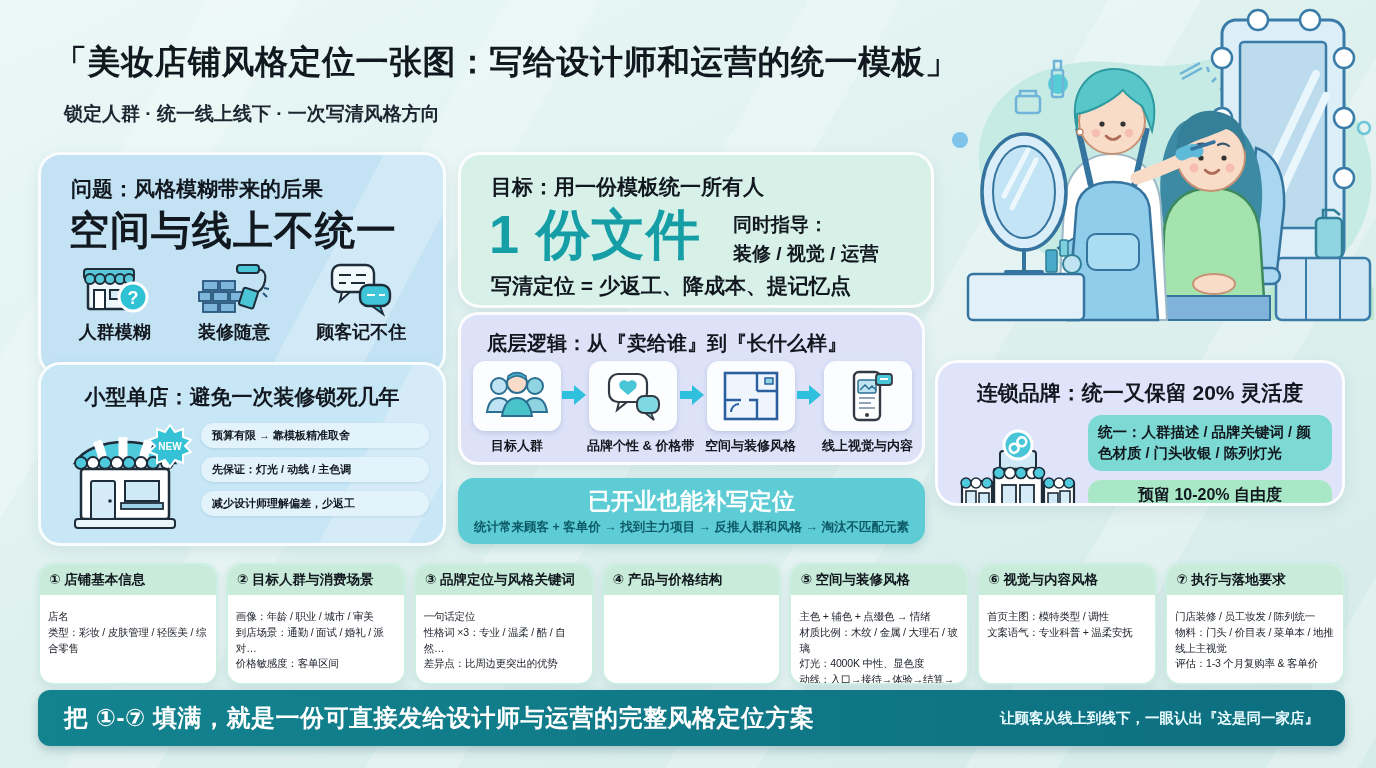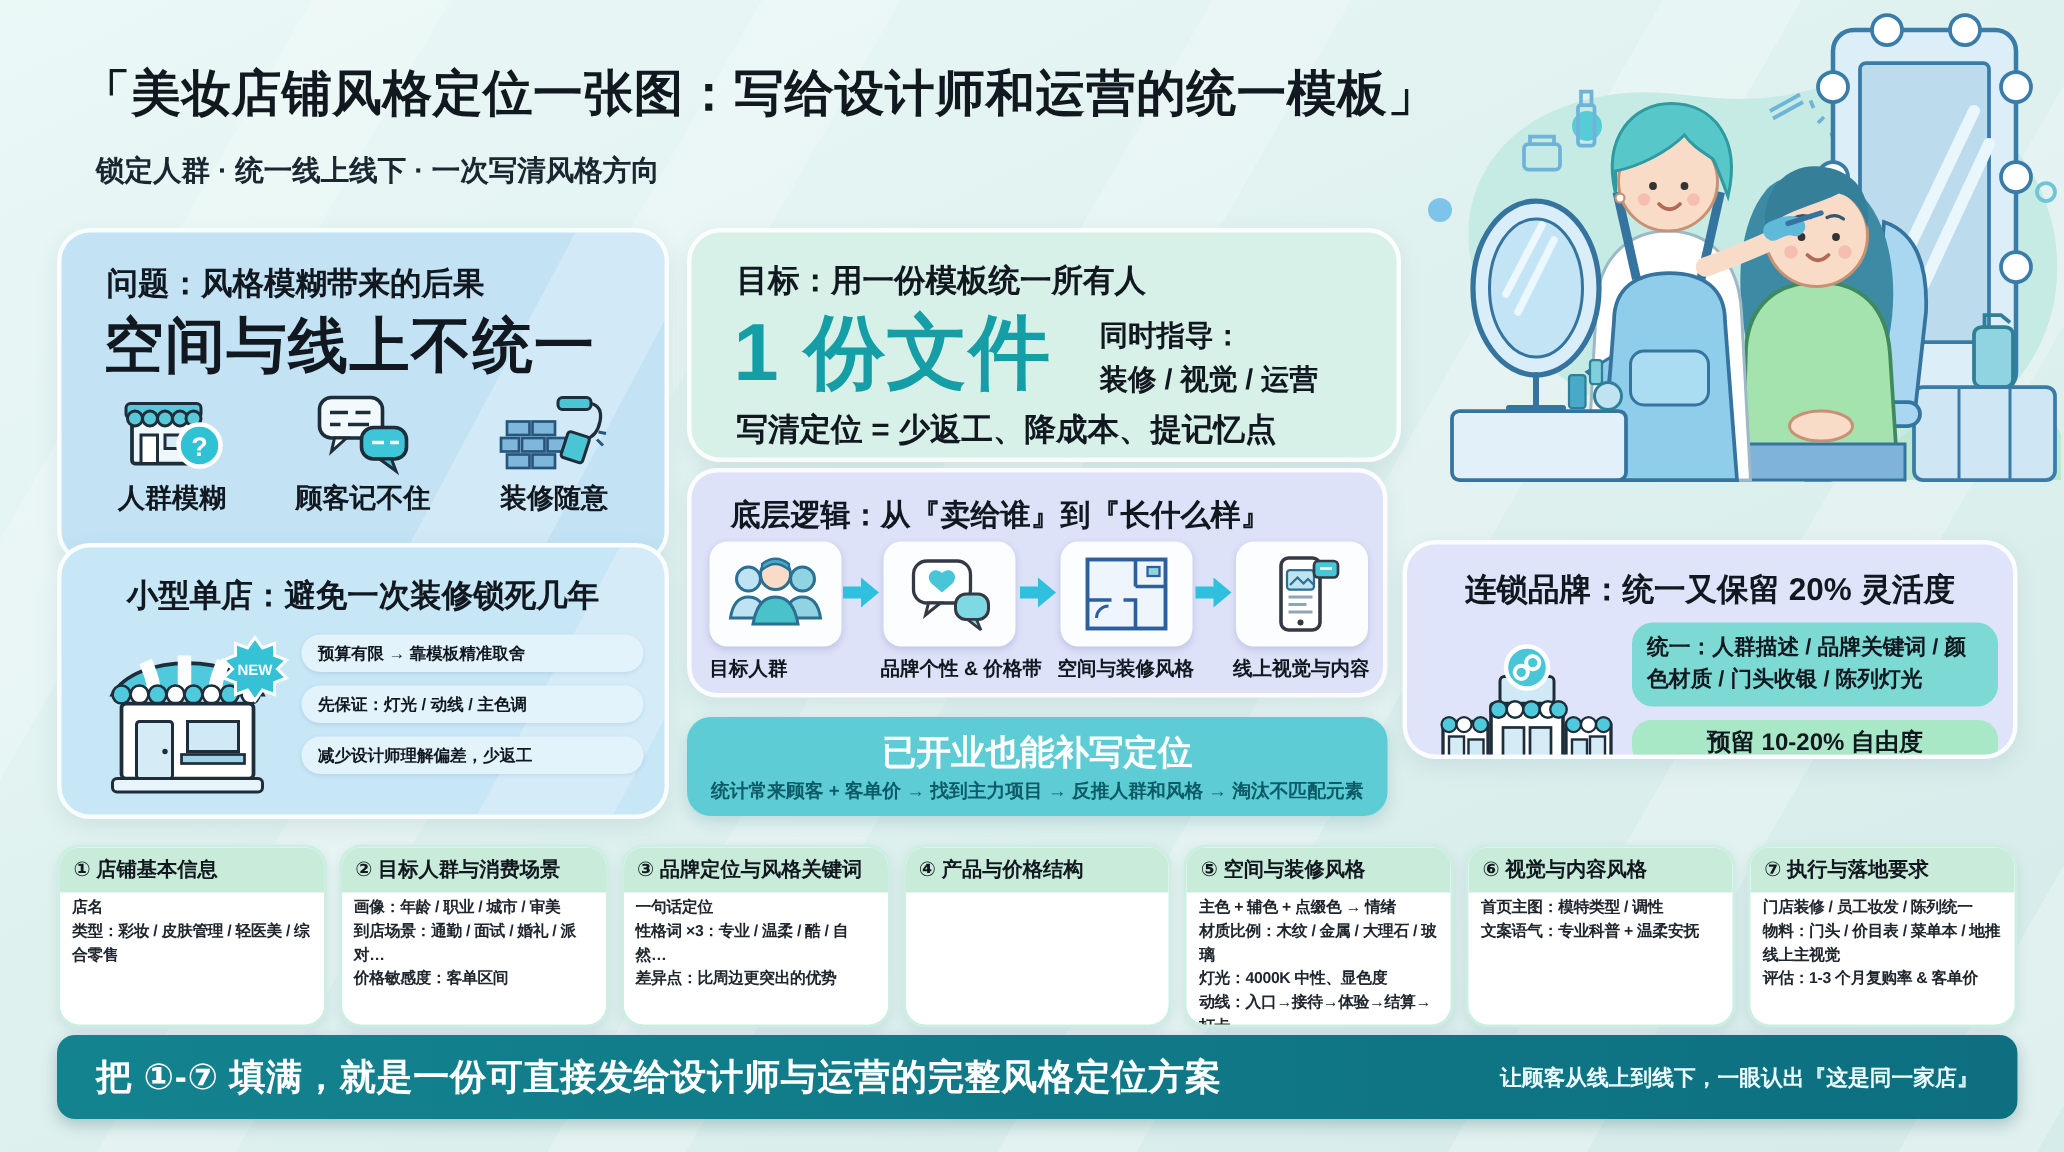--- a/index.html
+++ b/index.html
@@ -43,21 +43,21 @@
   .goal{ left:458px; top:152px; width:476px; height:156px; background:#d7f1e9; }
   .goal-label{ position:absolute; left:30px; top:18px; font-size:21px; font-weight:900; }
   .goal-headline{ position:absolute; left:28px; top:44px; font-size:54px; font-weight:900; color:#159ea6; letter-spacing:1px; }
   .goal-side{ position:absolute; left:272px; top:56px; font-size:19px; font-weight:800; line-height:1.5; }
   .goal-foot{ position:absolute; left:30px; top:117px; font-size:21px; font-weight:900; }
 
   
   .logic{ left:458px; top:312px; width:467px; height:153px; background:#dde2f8; border-radius:20px; }
   .logic-title{ position:absolute; left:26px; top:15px; font-size:20px; font-weight:900; }
   .logic-steps{ position:absolute; left:12px; right:12px; top:46px; display:flex; align-items:center; justify-content:space-between; }
-  .step{ width:92px; text-align:left; }
+  .step{ width:92px; text-align:center; }
   .step-box{ width:88px; height:70px; margin:0 auto; background:#fbfdff; border-radius:12px; box-shadow:0 2px 5px rgba(60,80,140,.18); display:flex; align-items:center; justify-content:center; }
   .step-label{ margin-top:6px; font-size:13px; font-weight:800; white-space:nowrap; }
   .flow-arrow{ flex:0 0 auto; margin:0 0 22px 0; }
 
   
   .banner{ left:458px; top:478px; width:467px; height:66px; background:#5eccd4; border-radius:16px; border:none; box-shadow:0 4px 10px rgba(30,110,120,.18); text-align:center; }
   .banner-title{ margin-top:8px; font-size:23px; font-weight:900; color:#ffffff; }
   .banner-sub{ margin-top:2px; font-size:12.5px; font-weight:800; color:#0c5b68; white-space:nowrap; }
 
   
@@ -73,21 +73,21 @@
   .chain-icon{ position:absolute; left:16px; top:66px; }
   .chain-right{ position:absolute; left:150px; top:52px; width:244px; }
   .chain-pill-unified{ background:#7cd9d3; border-radius:14px; padding:7px 10px; font-size:14.5px; font-weight:800; line-height:1.45; }
   .chain-pill-reserved{ background:#a9e8c6; border-radius:13px; padding:5px 10px; font-size:16px; font-weight:900; text-align:center; margin-top:9px; }
   .chain-note{ margin-top:8px; text-align:center; font-size:15.5px; font-weight:800; }
 
   
   .cards{ position:absolute; left:38px; top:563px; width:1307px; height:122px; display:flex; gap:8px; }
   .card{ flex:1 1 0; background:#ffffff; border:2px solid #cdeee2; border-radius:15px; overflow:hidden; box-shadow:0 3px 8px rgba(46,100,120,.10); }
   .card-head{ background:#c8ecd9; padding:6px 9px; font-size:13.5px; font-weight:900; white-space:nowrap; }
-  .card-body{ padding:3px 8px; font-size:10.5px; font-weight:700; line-height:1.5; color:#20262e; letter-spacing:-.2px; }
+  .card-body{ padding:14px 8px; font-size:10.5px; font-weight:400; line-height:1.5; color:#20262e; letter-spacing:-.2px; }
 
   
   .footer{ position:absolute; left:38px; top:690px; width:1307px; height:56px; border-radius:12px;
     background:linear-gradient(90deg,#13838f,#0d6f80); display:flex; align-items:center; padding:0 26px;
     box-shadow:0 4px 10px rgba(10,70,85,.25);gap:32px; }
   .footer-main{ font-size:24px; font-weight:900; color:#ffffff; letter-spacing:.5px; }
   .footer-sub{ margin-left:auto; font-size:14.5px; font-weight:800; color:#eafcff; white-space:nowrap; }
 </style>
 </head>
 <body>
@@ -209,49 +209,49 @@
           <rect x="32" y="31" width="14" height="9" fill="#d5ecf7" stroke="#1e2d3a" stroke-width="2"></rect>
           <circle cx="55" cy="38" r="14" fill="#2fc1d4" stroke="#ffffff" stroke-width="3"></circle>
           <text x="55" y="45" font-size="18" font-weight="bold" fill="#ffffff" text-anchor="middle">?</text>
         </svg>
       </div>
       <div class="p-label">人群模糊</div>
     </div>
     <div class="problem-item">
       <div class="p-icon">
         <svg width="74" height="58" viewBox="0 0 74 58">
-          <rect x="8" y="6" width="42" height="27" rx="8" fill="#f2fafd" stroke="#1e2d3a" stroke-width="2.4"></rect>
-          <path d="M18,33 l-2,9 l10,-9 z" fill="#f2fafd" stroke="#1e2d3a" stroke-width="2"></path>
-          <path d="M15,16 h12 m5,0 h10 M15,24 h7 m5,0 h14" stroke="#1e2d3a" stroke-width="2.2"></path>
-          <rect x="36" y="26" width="30" height="21" rx="8" fill="#3fc5d8" stroke="#1e2d3a" stroke-width="2.4"></rect>
-          <path d="M56,47 l3,8 l-11,-8 z" fill="#3fc5d8" stroke="#1e2d3a" stroke-width="2"></path>
-          <path d="M43,36 h8 m4,0 h6" stroke="#ffffff" stroke-width="2.2"></path>
-        </svg>
-      </div>
-      <div class="p-label">顾客记不住</div>
-    </div>
-    <div class="problem-item">
-      <div class="p-icon">
-        <svg width="74" height="58" viewBox="0 0 74 58">
           <g fill="#7fb7dc" stroke="#27567c" stroke-width="1.8">
             <rect x="6" y="22" width="15" height="9"></rect>
               <rect x="23" y="22" width="15" height="9"></rect>
             <rect x="2" y="33" width="12" height="9"></rect>
               <rect x="16" y="33" width="15" height="9"></rect>
               <rect x="33" y="33" width="12" height="9"></rect>
             <rect x="6" y="44" width="15" height="9"></rect>
               <rect x="23" y="44" width="15" height="9"></rect>
           </g>
           <rect x="40" y="6" width="22" height="8" rx="3" fill="#49c5d5" stroke="#1e2d3a" stroke-width="2"></rect>
           <path d="M62,10 q8,2 6,12 q-2,10 -10,12" fill="none" stroke="#1e2d3a" stroke-width="2.2"></path>
           <rect x="44" y="30" width="15" height="18" rx="2" fill="#49c5d5" stroke="#1e2d3a" stroke-width="2" transform="rotate(18 51 39)"></rect>
           <path d="M66,34 l4,4 m-3,-9 l5,1" stroke="#27567c" stroke-width="2"></path>
         </svg>
       </div>
       <div class="p-label">装修随意</div>
+    </div>
+    <div class="problem-item">
+      <div class="p-icon">
+        <svg width="74" height="58" viewBox="0 0 74 58">
+          <rect x="8" y="6" width="42" height="27" rx="8" fill="#f2fafd" stroke="#1e2d3a" stroke-width="2.4"></rect>
+          <path d="M18,33 l-2,9 l10,-9 z" fill="#f2fafd" stroke="#1e2d3a" stroke-width="2"></path>
+          <path d="M15,16 h12 m5,0 h10 M15,24 h7 m5,0 h14" stroke="#1e2d3a" stroke-width="2.2"></path>
+          <rect x="36" y="26" width="30" height="21" rx="8" fill="#3fc5d8" stroke="#1e2d3a" stroke-width="2.4"></rect>
+          <path d="M56,47 l3,8 l-11,-8 z" fill="#3fc5d8" stroke="#1e2d3a" stroke-width="2"></path>
+          <path d="M43,36 h8 m4,0 h6" stroke="#ffffff" stroke-width="2.2"></path>
+        </svg>
+      </div>
+      <div class="p-label">顾客记不住</div>
     </div>
   </div>
 </div>
 
 <div class="panel goal">
   <div class="goal-label">目标：用一份模板统一所有人</div>
   <div class="goal-headline">1 份文件</div>
   <div class="goal-side">
     <div>同时指导：</div>
     <div>装修 / 视觉 / 运营</div>

